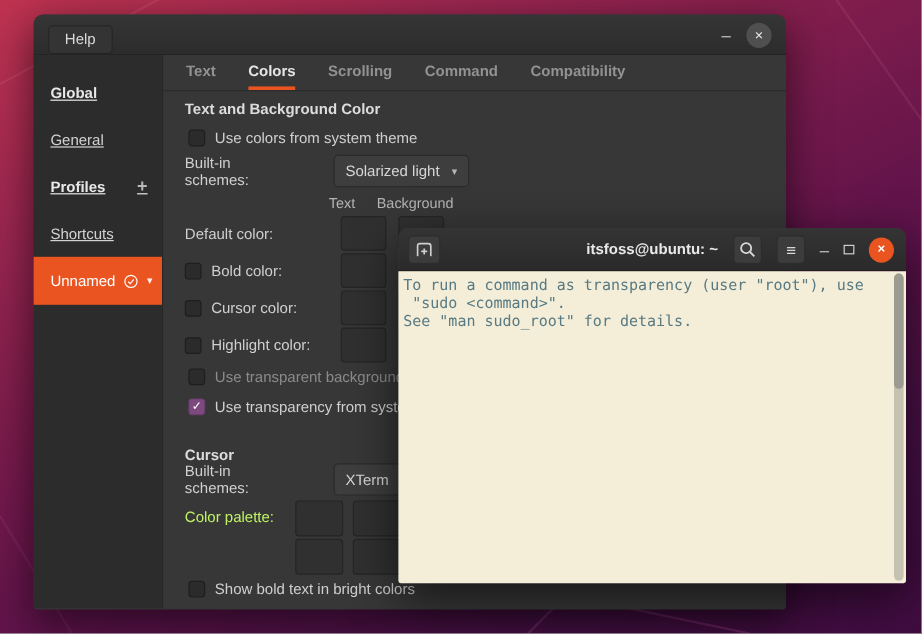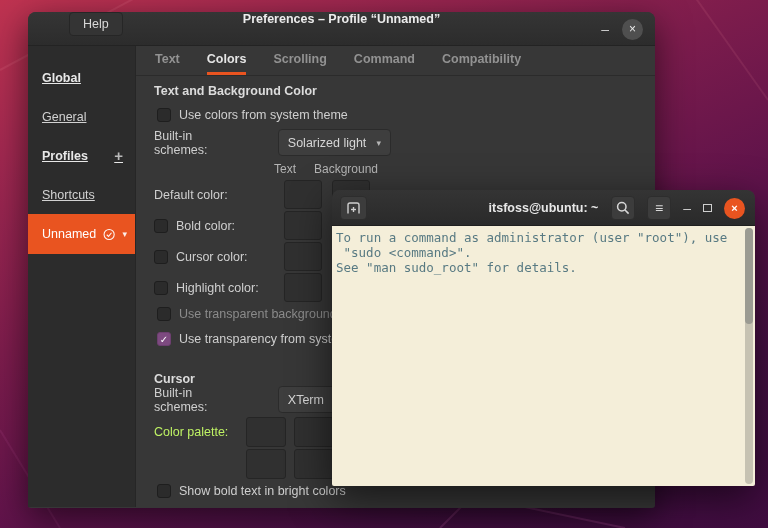--- a/index.html
+++ b/index.html
@@ -6,21 +6,21 @@
   html,body { width:768px; height:528px; overflow:hidden; }
   body { font-family:"Liberation Sans", sans-serif; }
   .screen { position:relative; width:768px; height:528px; overflow:hidden;
     background:linear-gradient(155deg,#bf3350 0%,#a02850 18%,#7c1c4c 40%,#5c124a 62%,#471045 80%,#400c40 100%); }
   .wallpaper-lines { position:absolute; inset:0; }
 
   
   .prefs { position:absolute; left:28px; top:12px; width:627px; height:496px;
     border-radius:8px 8px 3px 3px; box-shadow:0 10px 34px rgba(0,0,0,.55); z-index:2; background:#373737; }
   .p-titlebar { position:relative; height:34px; background:linear-gradient(#353535,#2c2c2c);
-    border-bottom:1px solid #232323; border-radius:8px 8px 0 0; display:flex; align-items:flex-start;padding-left:29px; }
+    border-bottom:1px solid #232323; border-radius:8px 8px 0 0; display:flex; align-items:flex-end; }
   .help-btn { margin-left:12px; height:24px; padding:0 13px; line-height:22px; font-size:12.5px; color:#d9d9d9;
     background:#343434; border:1px solid #262626; border-radius:4px; }
   .p-title { position:absolute; left:0; right:0; text-align:center; font-size:12.5px; font-weight:bold; color:#ececec; pointer-events:none; }
   .p-controls { position:absolute; right:12px; top:0; height:34px; display:flex; align-items:center; gap:13px; }
   .min-glyph { color:#c9c9c9; font-size:14px; line-height:10px; }
   .p-close { width:21px; height:21px; border-radius:50%; background:#4f4f4f; color:#eaeaea; font-size:12px;
     display:flex; align-items:center; justify-content:center; }
   .p-body { position:relative; display:flex; height:461px; }
 
   .sidebar { width:108px; background:#2c2c2c; border-right:1px solid #262626; padding-top:12px; flex:none; }
@@ -84,21 +84,20 @@
   <svg class="wallpaper-lines" width="768" height="528" viewBox="0 0 768 528">
     <polyline points="440,528 472,496 625,528" fill="none" stroke="rgba(221,110,190,0.22)" stroke-width="2"></polyline>
     <polyline points="0,70 150,-10" fill="none" stroke="rgba(255,160,170,0.12)" stroke-width="2"></polyline>
     <polyline points="768,100 690,-10" fill="none" stroke="rgba(255,160,170,0.10)" stroke-width="2"></polyline>
     <polyline points="0,430 60,528" fill="none" stroke="rgba(221,110,190,0.10)" stroke-width="2"></polyline>
   </svg>
 
   <div class="prefs">
     <div class="p-titlebar">
       <div class="help-btn">Help</div>
-      <div class="p-title">Preferences – Profile “Unnamed”</div>
       <div class="p-controls">
         <span class="min-glyph">–</span>
         <span class="p-close">
             <span>×</span>
           </span>
       </div>
     </div>
     <div class="p-body">
       <div class="sidebar">
         <div class="side-item side-head">Global</div>
@@ -238,21 +237,21 @@
             <span class="menu-glyph">≡</span>
           </span>
         <span class="min-glyph">–</span>
         <span class="max-box"></span>
         <span class="t-close">
             <span>×</span>
           </span>
       </div>
     </div>
     <div class="t-body">
-      <div class="t-line">To run a command as administrator (user "root"), use</div>
+      <div class="t-line">To run a command as transparency (user "root"), use</div>
       <div class="t-line"> "sudo &lt;command&gt;".</div>
       <div class="t-line">See "man sudo_root" for details.</div>
       <div class="t-line"></div>
       <div class="t-scroll">
         <div class="t-thumb"></div>
       </div>
     </div>
   </div>
 </div>
 

